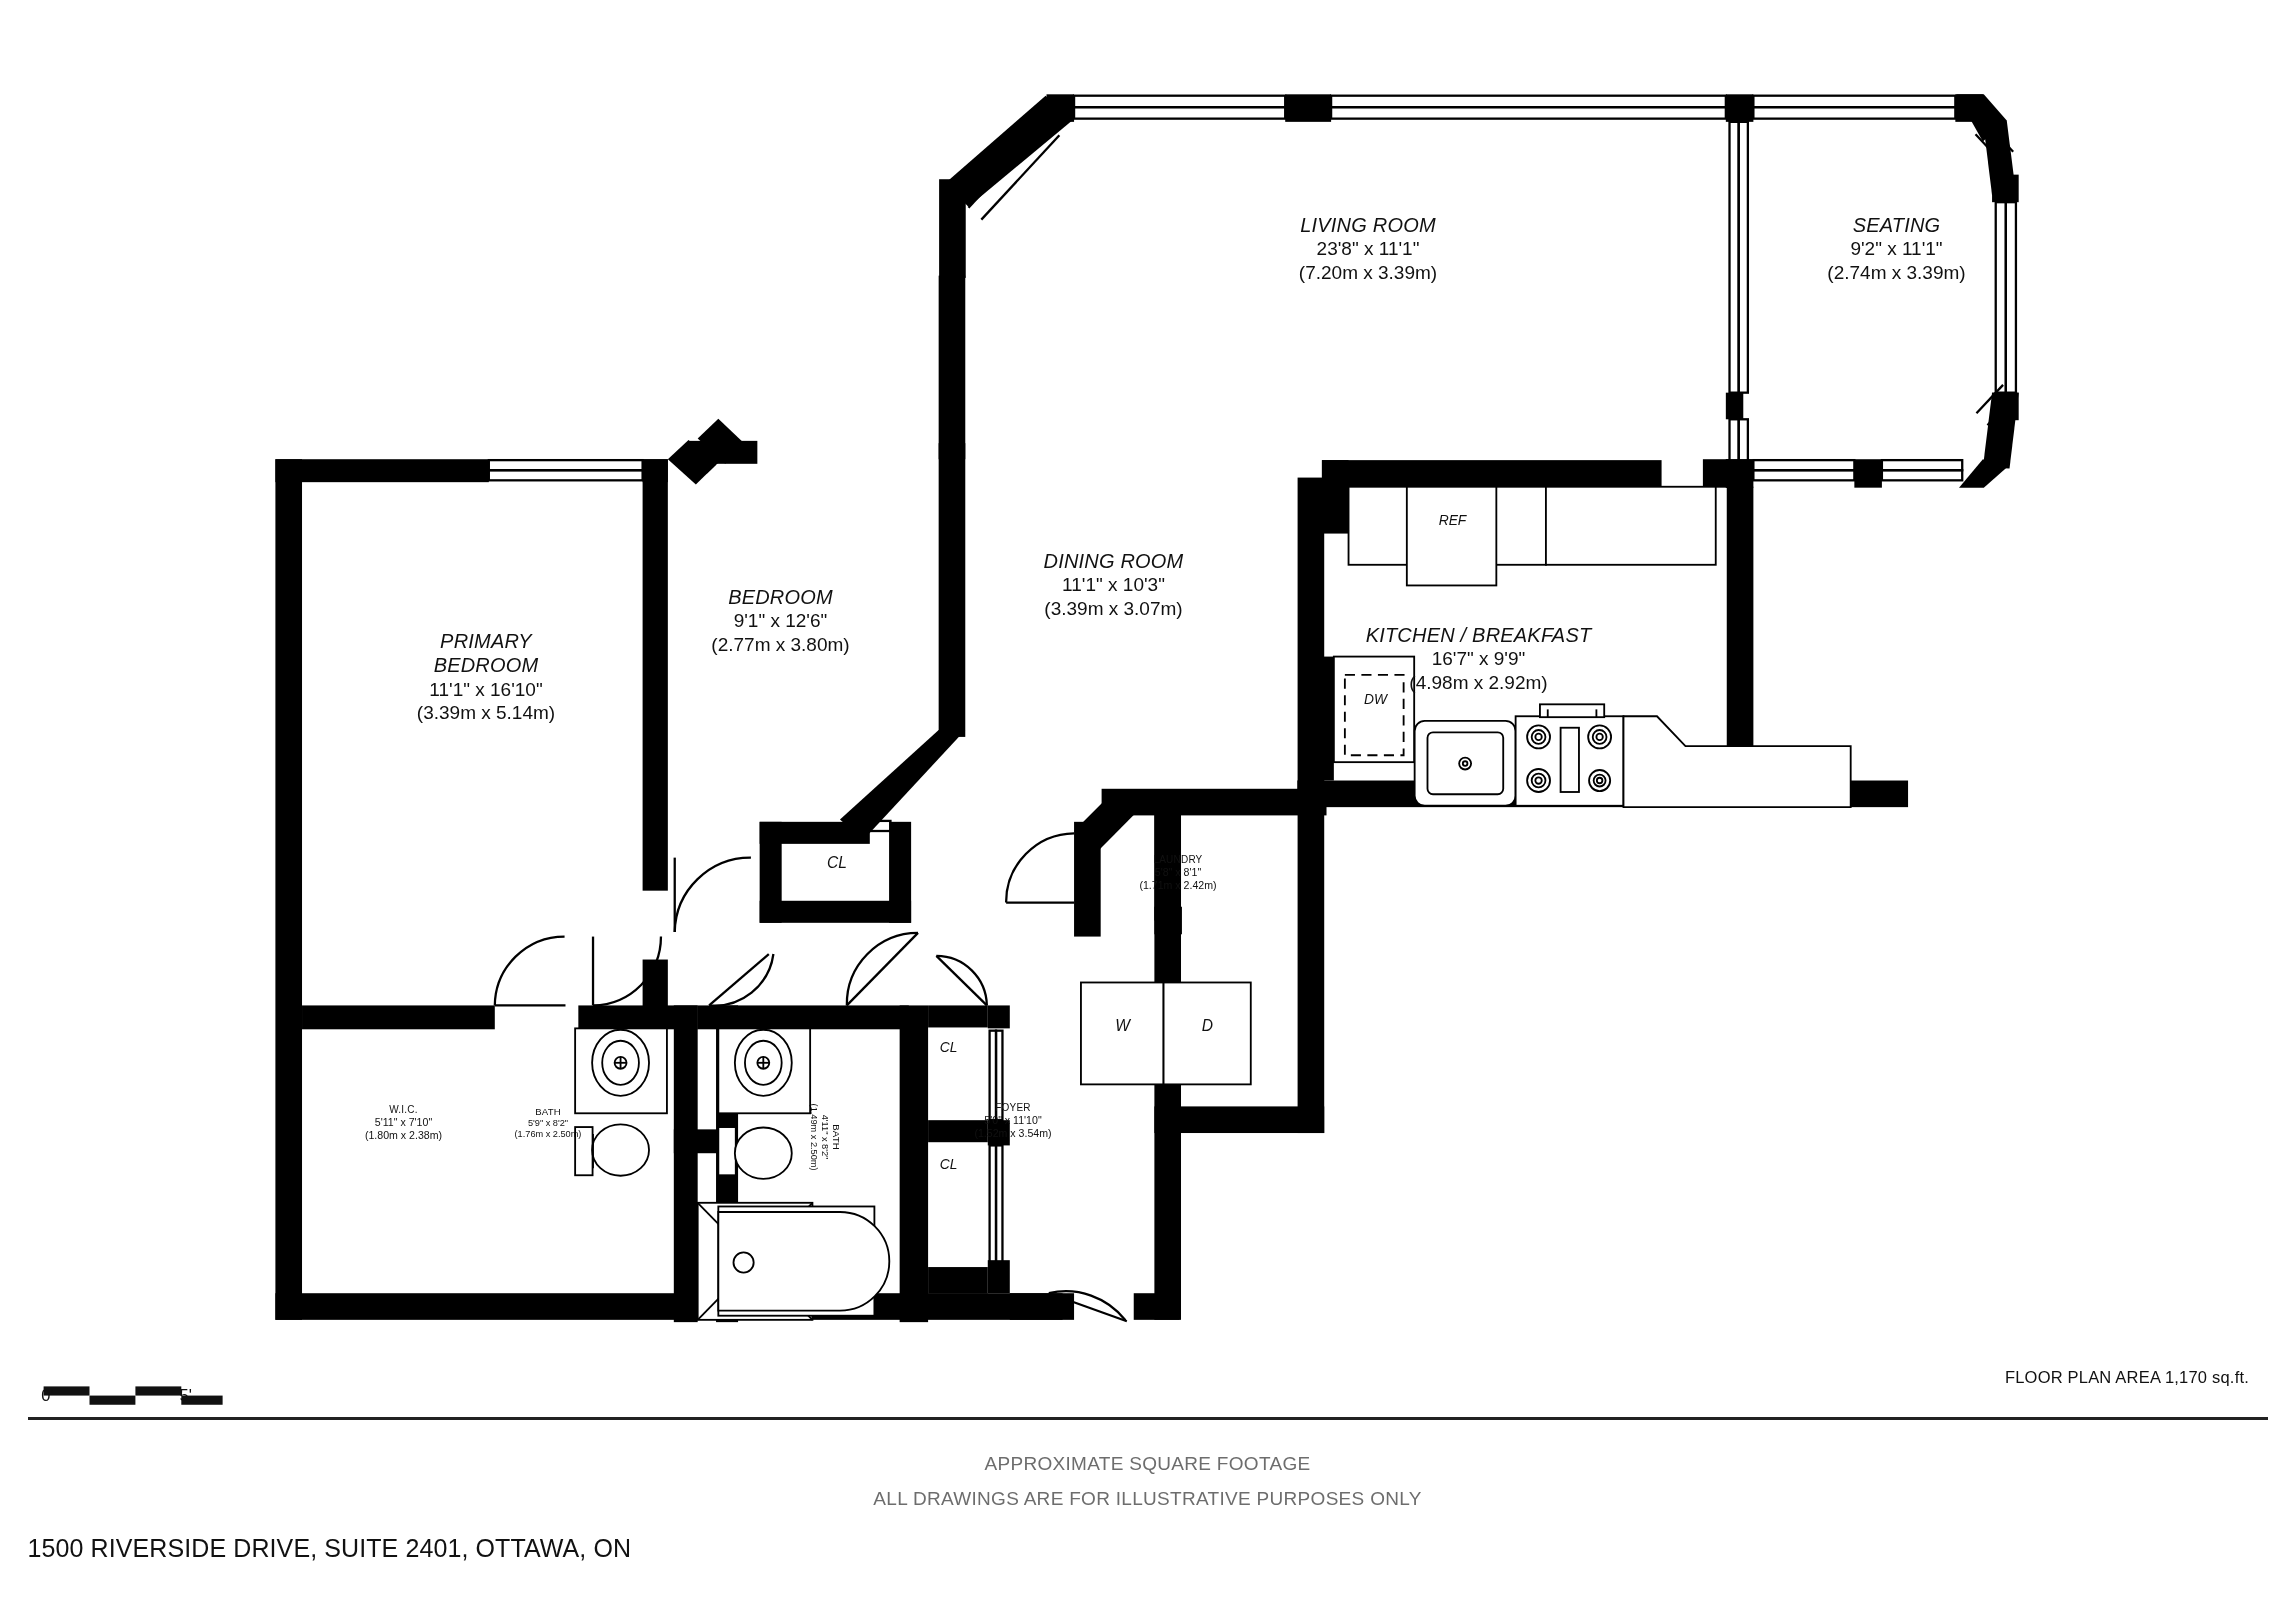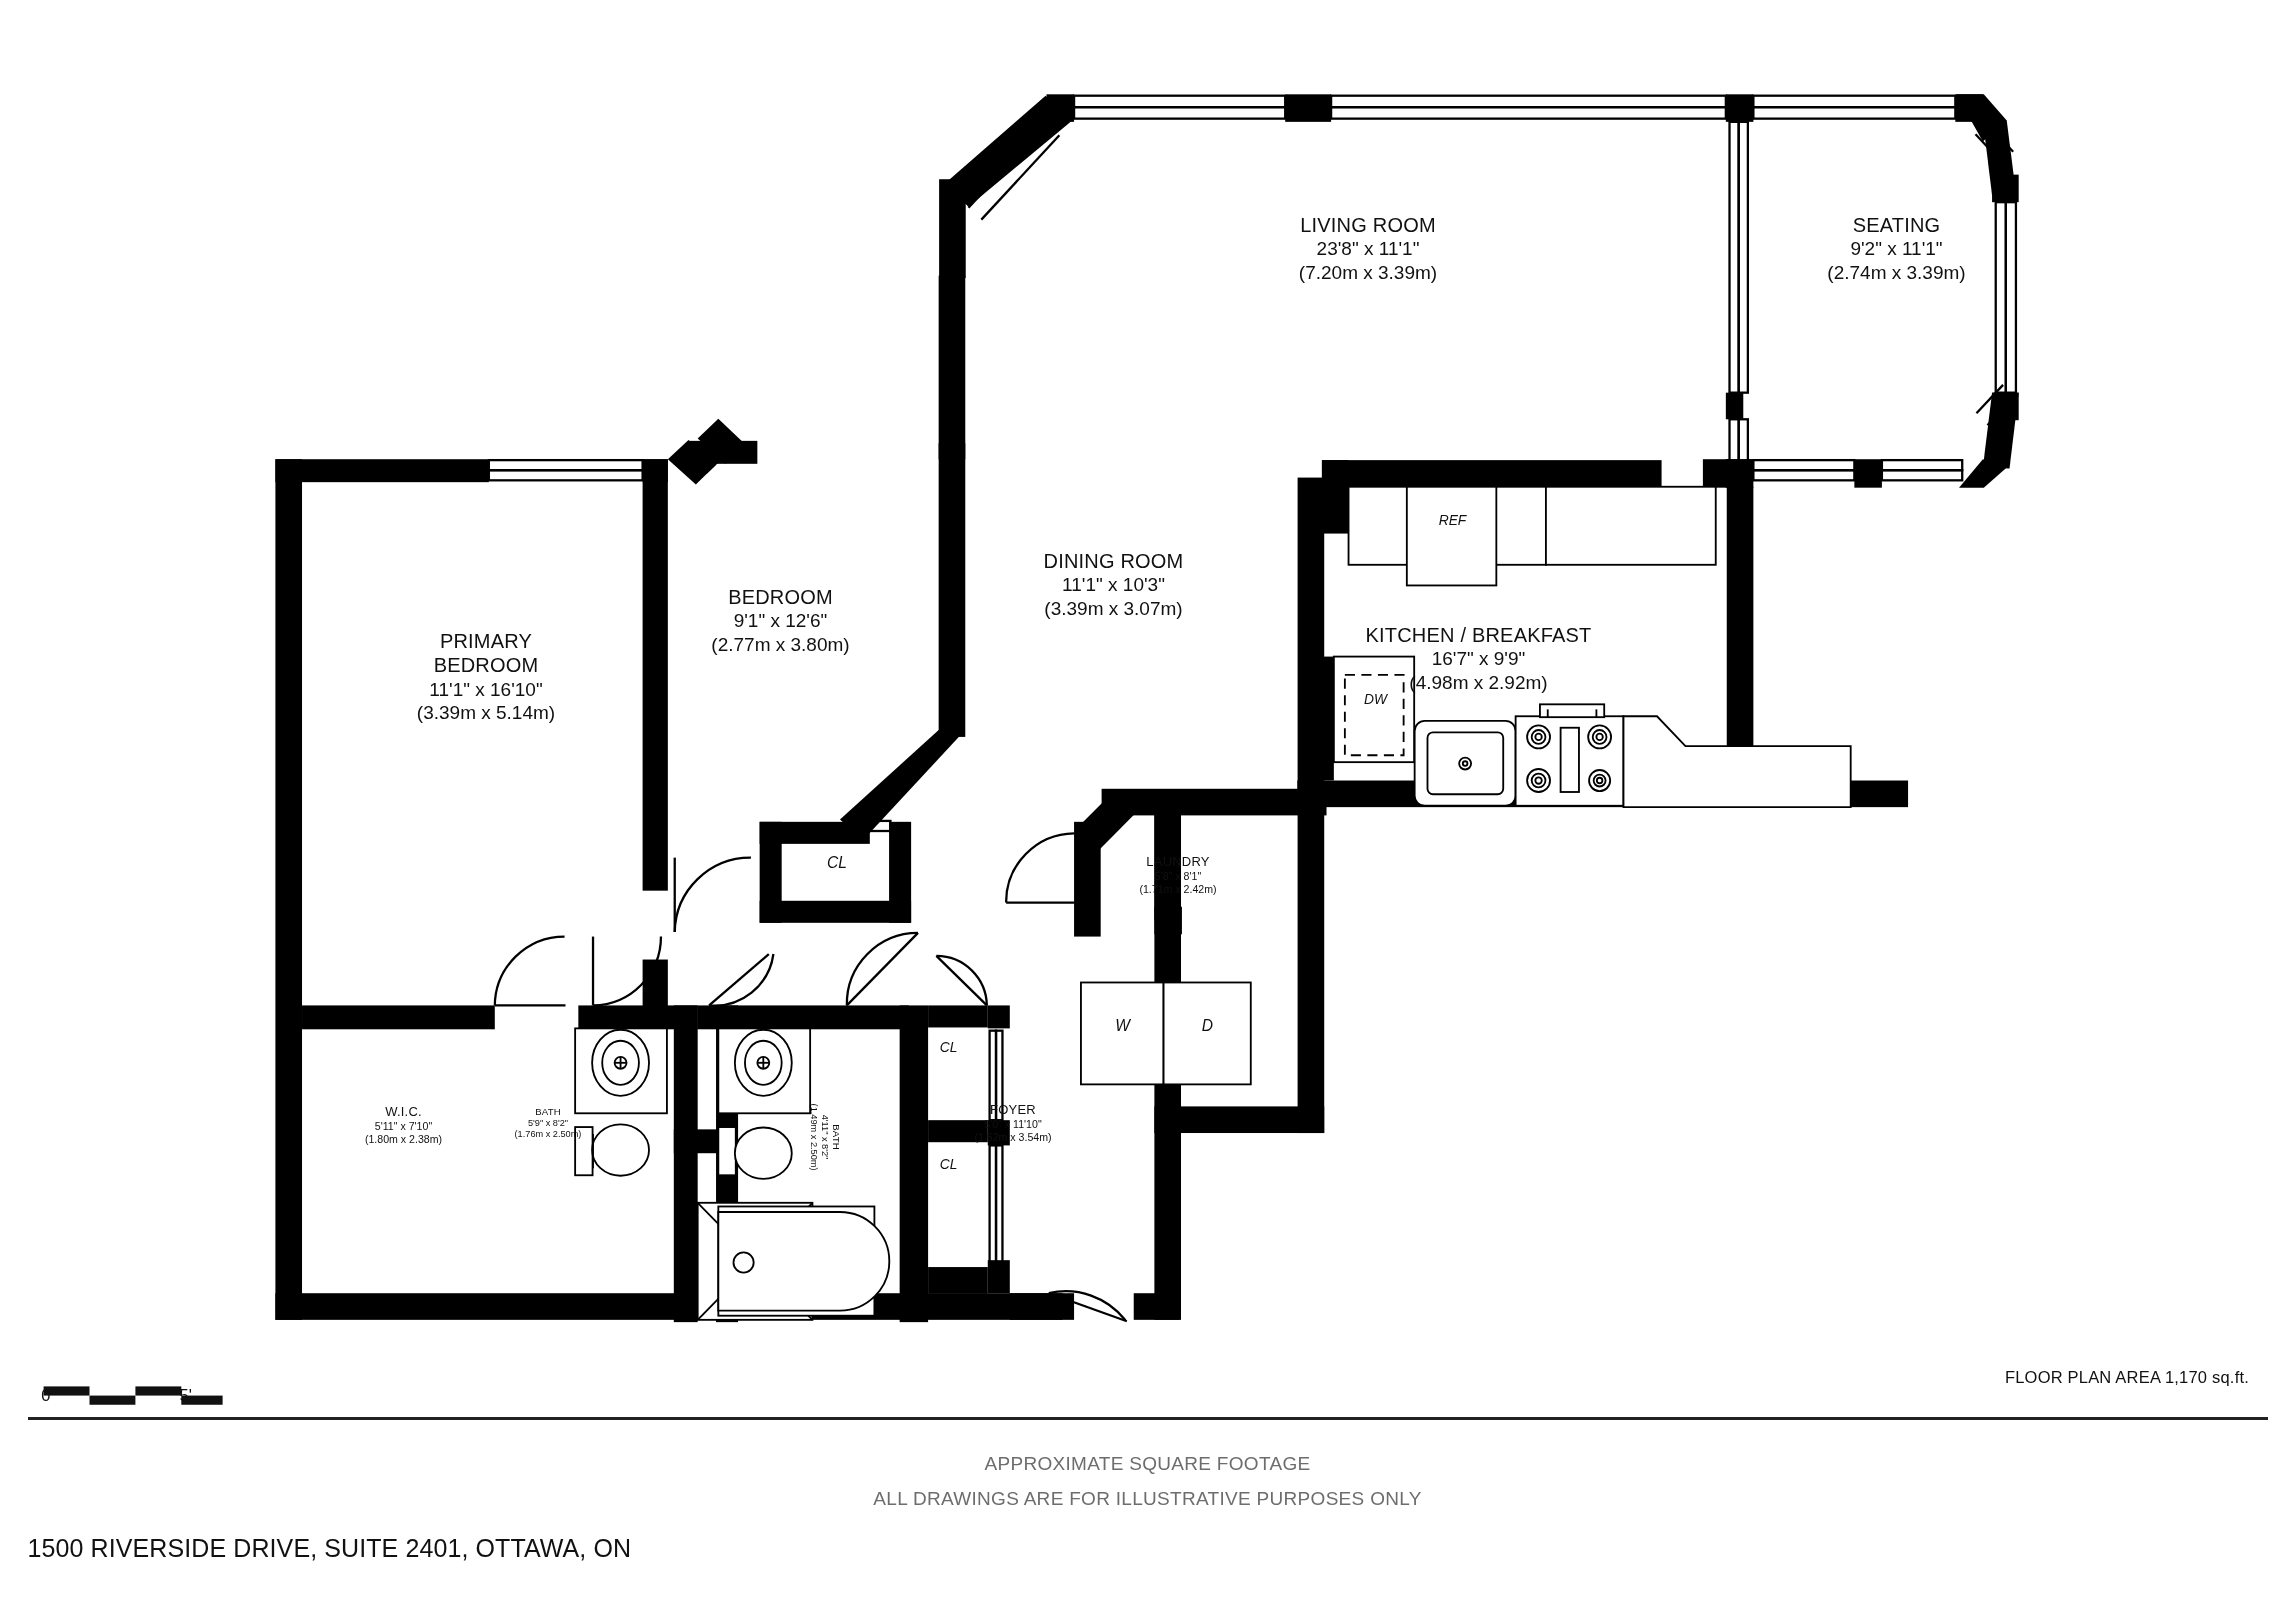--- a/index.html
+++ b/index.html
@@ -9,23 +9,23 @@
     width:2295px;height:1623px;
     position:relative;overflow:hidden;
   }
   #stage{position:absolute;left:0;top:0;width:2295px;height:1623px;background:#fff;}
   svg.plan{position:absolute;left:0;top:0;width:2295px;height:1623px;}
 
   
   .lbl{position:absolute;text-align:center;line-height:1.22;white-space:nowrap;}
   .lbl .name{font-weight:400;letter-spacing:0.2px;}
   .lbl .dim{font-weight:400;}
-  .big  .name{font-size:20px;}
+  .big  .name{font-size:20px;font-style:italic;}
   .big  .dim {font-size:19px;}
-  .small .name{font-size:13px;}
+  .small .name{font-size:10px;}
   .small .dim {font-size:10.6px;}
   .tiny .name{font-size:9.6px;}
   .tiny .dim {font-size:9.2px;}
   .glyph{position:absolute;font-size:15.6px;text-align:center;font-style:italic;}
   .glyph.sm{font-size:13.8px;}
   .rot{transform:rotate(90deg);transform-origin:50% 50%;}
 
   
   #footer{position:absolute;left:0;top:1350px;width:2295px;height:275px;}
   .scalewrap{position:absolute;left:27.5px;top:9.2px;width:197px;}

